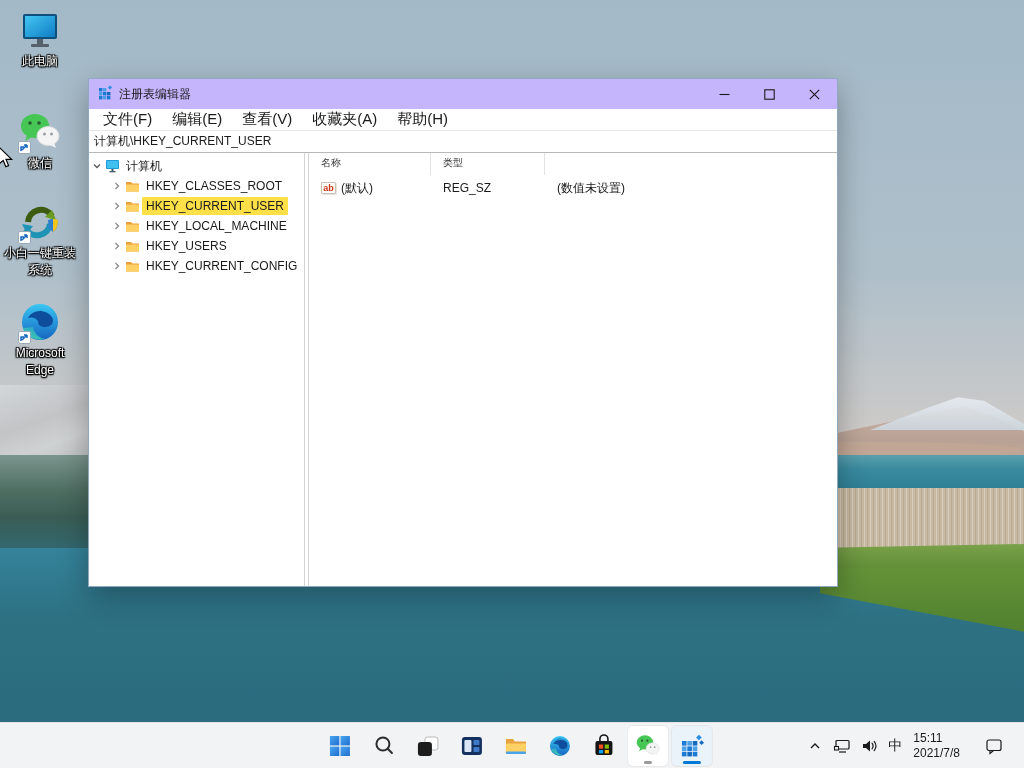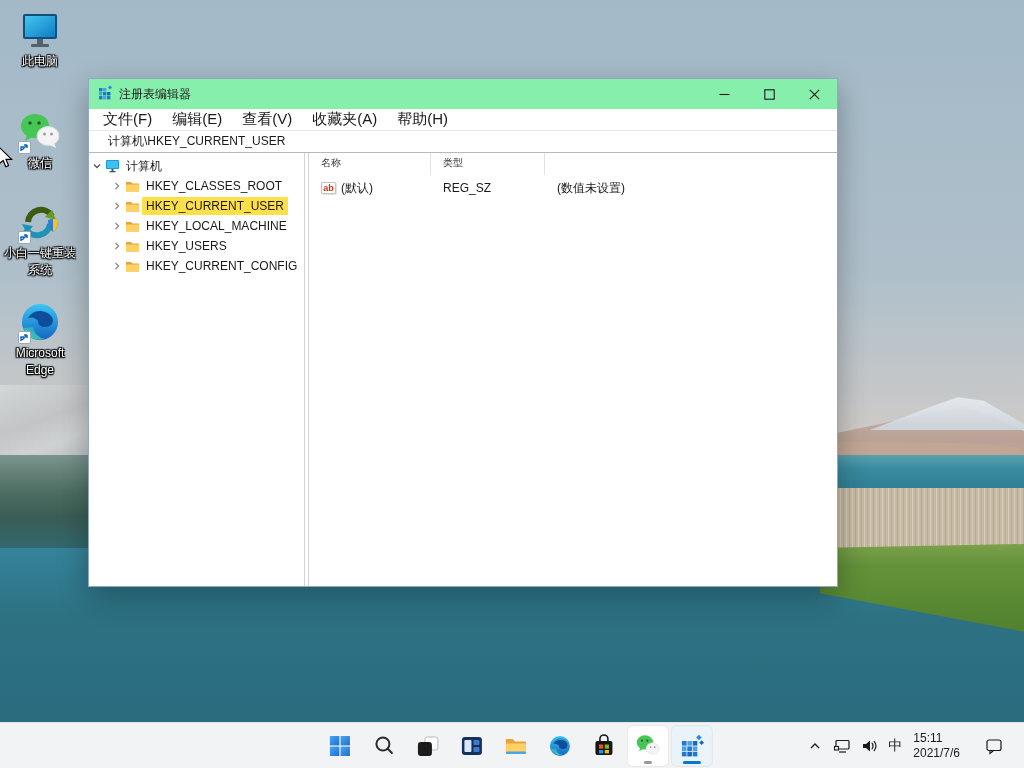--- a/index.html
+++ b/index.html
@@ -39,29 +39,29 @@
   .dicon { position:absolute; left:6px; width:68px; display:flex; flex-direction:column; align-items:center; cursor:default; }
   .dicon .img { width:44px; height:44px; position:relative; }
   .dicon .lbl { margin-top:2px; font-size:12px; line-height:15px; color:#fff; white-space:nowrap;
     text-shadow:1px 1px 1px #000,-1px 1px 1px #000,1px -1px 1px #000,-1px -1px 1px #000,0 1px 2px #000; }
   .sc-badge { position:absolute; left:0; bottom:0; width:13px; height:13px; background:#fff; border:1px solid #9ab;
     border-radius:2px; display:flex; align-items:center; justify-content:center; }
 
   
   .win { position:absolute; left:88px; top:78px; width:750px; height:509px; background:#fff;
     border:1px solid #8fa9c0; box-shadow:0 10px 28px rgba(0,0,0,.3); display:flex; flex-direction:column; }
-  .titlebar { height:30px; display:flex; align-items:center; background:#86efac; flex:0 0 auto; }
+  .titlebar { height:30px; display:flex; align-items:center; background:#c4b5fd; flex:0 0 auto; }
   .titlebar .app-ic { margin:0 6px 0 9px; }
   .titlebar .ttl { font-size:12px; color:#1a1a1a; }
   .caption-btns { margin-left:auto; display:flex; height:100%; }
   .cbtn { width:45px; height:100%; display:flex; align-items:center; justify-content:center; }
   .menubar { height:22px; display:flex; align-items:center; padding-left:4px; font-size:15px; color:#1a1a1a;
     border-bottom:1px solid #e8e8e8; flex:0 0 auto; }
   .menubar .mi { padding:2px 10px; }
-  .addrbar { height:22px; display:flex; align-items:center; padding-left:19px; font-size:12px; color:#1a1a1a;
+  .addrbar { height:22px; display:flex; align-items:center; padding-left:5px; font-size:12px; color:#1a1a1a;
     border-bottom:1px solid #b8b8b8; flex:0 0 auto; }
   .winbody { flex:1; display:flex; min-height:0; }
   .treepane { width:215px; overflow:hidden; padding-top:3px; }
   .splitter { width:5px; background:#fff; border-left:1px solid #d4d4d4; border-right:1px solid #d4d4d4; cursor:col-resize; }
   .listpane { flex:1; display:flex; flex-direction:column; overflow:hidden; }
 
   .trow { height:20px; display:flex; align-items:center; font-size:12px; color:#1a1a1a; white-space:nowrap; }
   .trow .chev { width:16px; display:flex; justify-content:center; flex:0 0 16px; }
   .trow .tico { width:17px; flex:0 0 17px; display:flex; align-items:center; }
   .trow .tlabel { padding:2px 4px; border-radius:1px; }
@@ -478,21 +478,21 @@
       <div class="titem">
         <svg width="17" height="16" viewBox="0 0 17 16">
           <path d="M2,6 h3 l4,-3.5 v11 l-4,-3.5 h-3 Z" fill="#1a1a1a"></path>
           <path d="M11,5.2 q2.2,2.8 0,5.6" fill="none" stroke="#1a1a1a" stroke-width="1.2" stroke-linecap="round"></path>
           <path d="M13.2,3.4 q3.6,4.6 0,9.2" fill="none" stroke="#1a1a1a" stroke-width="1.2" stroke-linecap="round"></path>
         </svg>
       </div>
       <div class="titem ime">中</div>
       <div class="clock">
         <div>15:11</div>
-        <div>2021/7/6</div>
+        <div>2021/7/8</div>
       </div>
       <div class="titem">
         <svg width="18" height="17" viewBox="0 0 18 17">
           <rect x="2" y="2" width="14" height="10.5" rx="2" fill="none" stroke="#1a1a1a" stroke-width="1.2"></rect>
           <path d="M5,12.5 L5,15.5 L8.5,12.5" fill="none" stroke="#1a1a1a" stroke-width="1.2"></path>
         </svg>
       </div>
     </div>
   </div>
 

